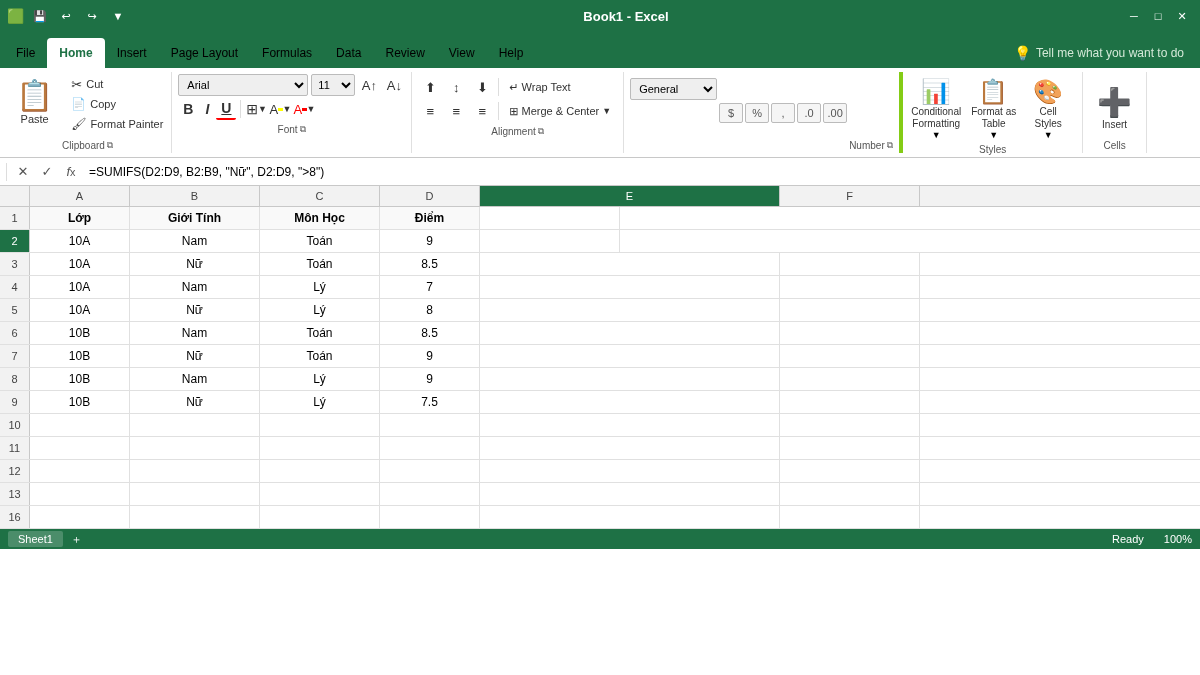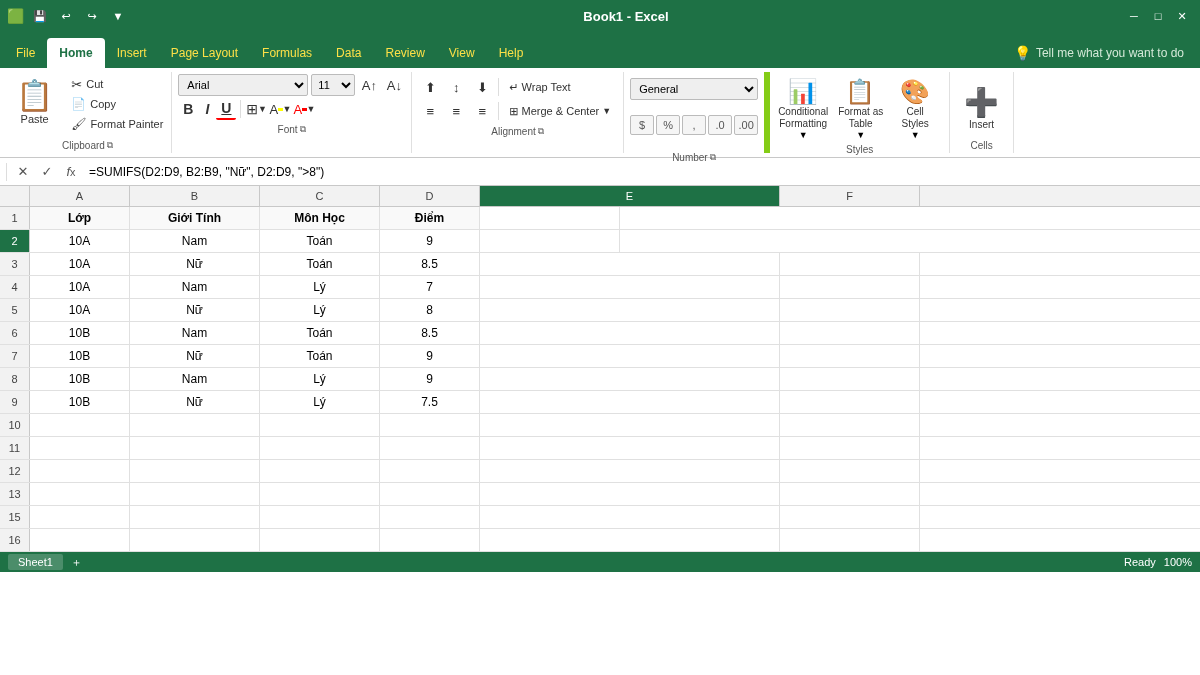--- a/index.html
+++ b/index.html
@@ -25,21 +25,21 @@
     #ribbon-tabs {
       background: #1e7145;
       display: flex;
       align-items: flex-end;
       height: 36px;
       padding: 0 4px;
     }
     .ribbon-tab {
       padding: 6px 12px;
       font-size: 12px;
-      color: #fde047;
+      color: #000000;
       cursor: pointer;
       border-radius: 4px 4px 0 0;
       height: 30px;
       display: flex;
       align-items: center;
     }
     .ribbon-tab.active {
       background: #fff;
       color: #1e7145;
       font-weight: 600;
@@ -537,21 +537,21 @@
         <span>Merge &amp; Center</span>
         <span style="font-size:9px;">▼</span>
       </button>
     </div>
     <div style="font-size:10px; color:#555; text-align:center; padding-top:2px; display:flex; align-items:center; justify-content:center; gap:2px;">
       <span>Alignment</span>
       <span style="cursor:pointer; font-size:9px;">⧉</span>
     </div>
   </div>
 
-  <div id="number-group" style="display:flex; flex-direction:column; padding:2px 6px; border-right:6px solid #84cc16; gap:15px; min-width:110px;">
+  <div id="number-group" style="display:flex; flex-direction:row; padding:2px 6px; border-right:4px solid #84cc16; gap:2px; min-width:110px;">
     <div style="margin-top:4px;">
       <select class="number-format-select">
         <option>General</option>
         <option>Number</option>
         <option>Currency</option>
         <option>Percentage</option>
       </select>
     </div>
     <div id="number-row2" style="display:flex; align-items:center; gap:2px;">
       <button class="num-btn">$</button>
@@ -748,42 +748,33 @@
     <div class="grid-row">
         <div class="row-num">13</div>
         <div class="cell col-a"></div>
         <div class="cell col-b"></div>
         <div class="cell col-c"></div>
         <div class="cell col-d"></div>
         <div class="cell col-e"></div>
         <div class="cell col-f"></div>
       </div>
     <div class="grid-row">
-        <div class="row-num">15</div>
-        <div class="cell col-a"></div>
-        <div class="cell col-b"></div>
-        <div class="cell col-c"></div>
-        <div class="cell col-d"></div>
-        <div class="cell col-e"></div>
-        <div class="cell col-f"></div>
-      </div>
-    <div class="grid-row">
         <div class="row-num">16</div>
         <div class="cell col-a"></div>
         <div class="cell col-b"></div>
         <div class="cell col-c"></div>
         <div class="cell col-d"></div>
         <div class="cell col-e"></div>
         <div class="cell col-f"></div>
       </div>
   </div>
 </div>
 
 <div class="bottom-bar">
   <div style="display:flex; align-items:center; gap:8px;">
     <span style="background: rgba(255,255,255,0.2); padding: 2px 10px; border-radius: 2px; cursor:pointer;">Sheet1</span>
     <span style="cursor:pointer;">＋</span>
   </div>
-  <div style="display:flex; align-items:center; gap:8px;">
+  <div style="display:flex; align-items:center; gap:20px;">
     <span>Ready</span>
     <span>100%</span>
   </div>
 </div>
 
 </body></html>

